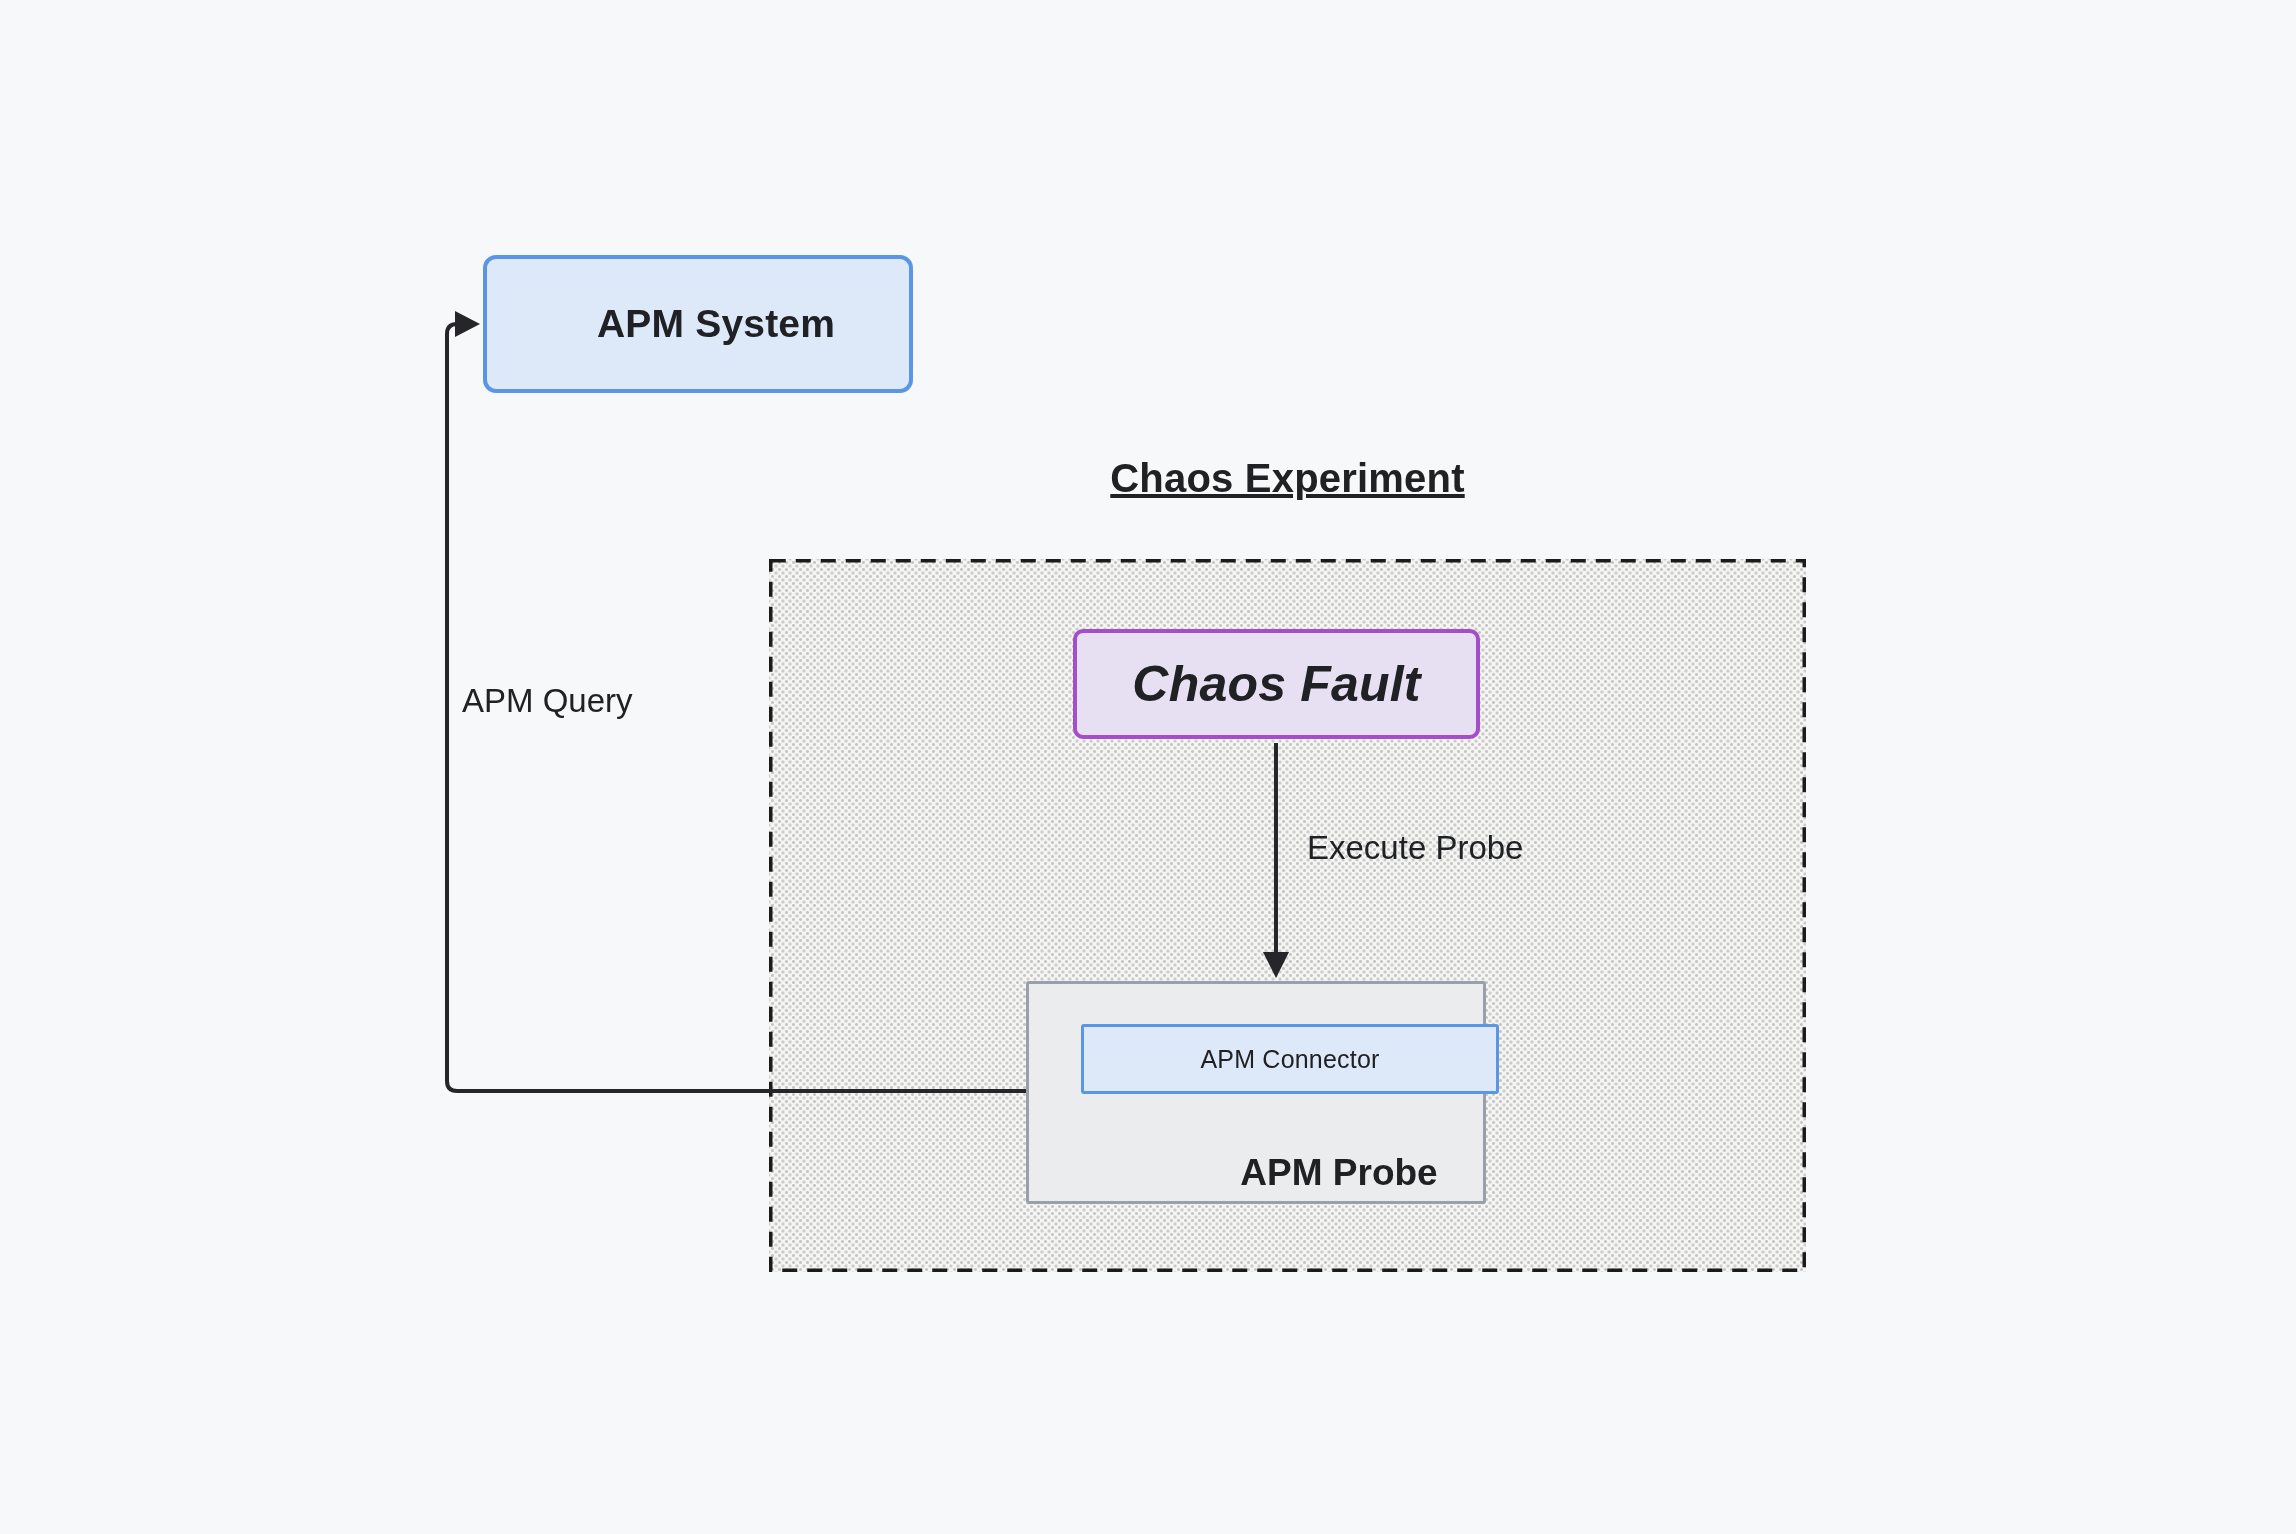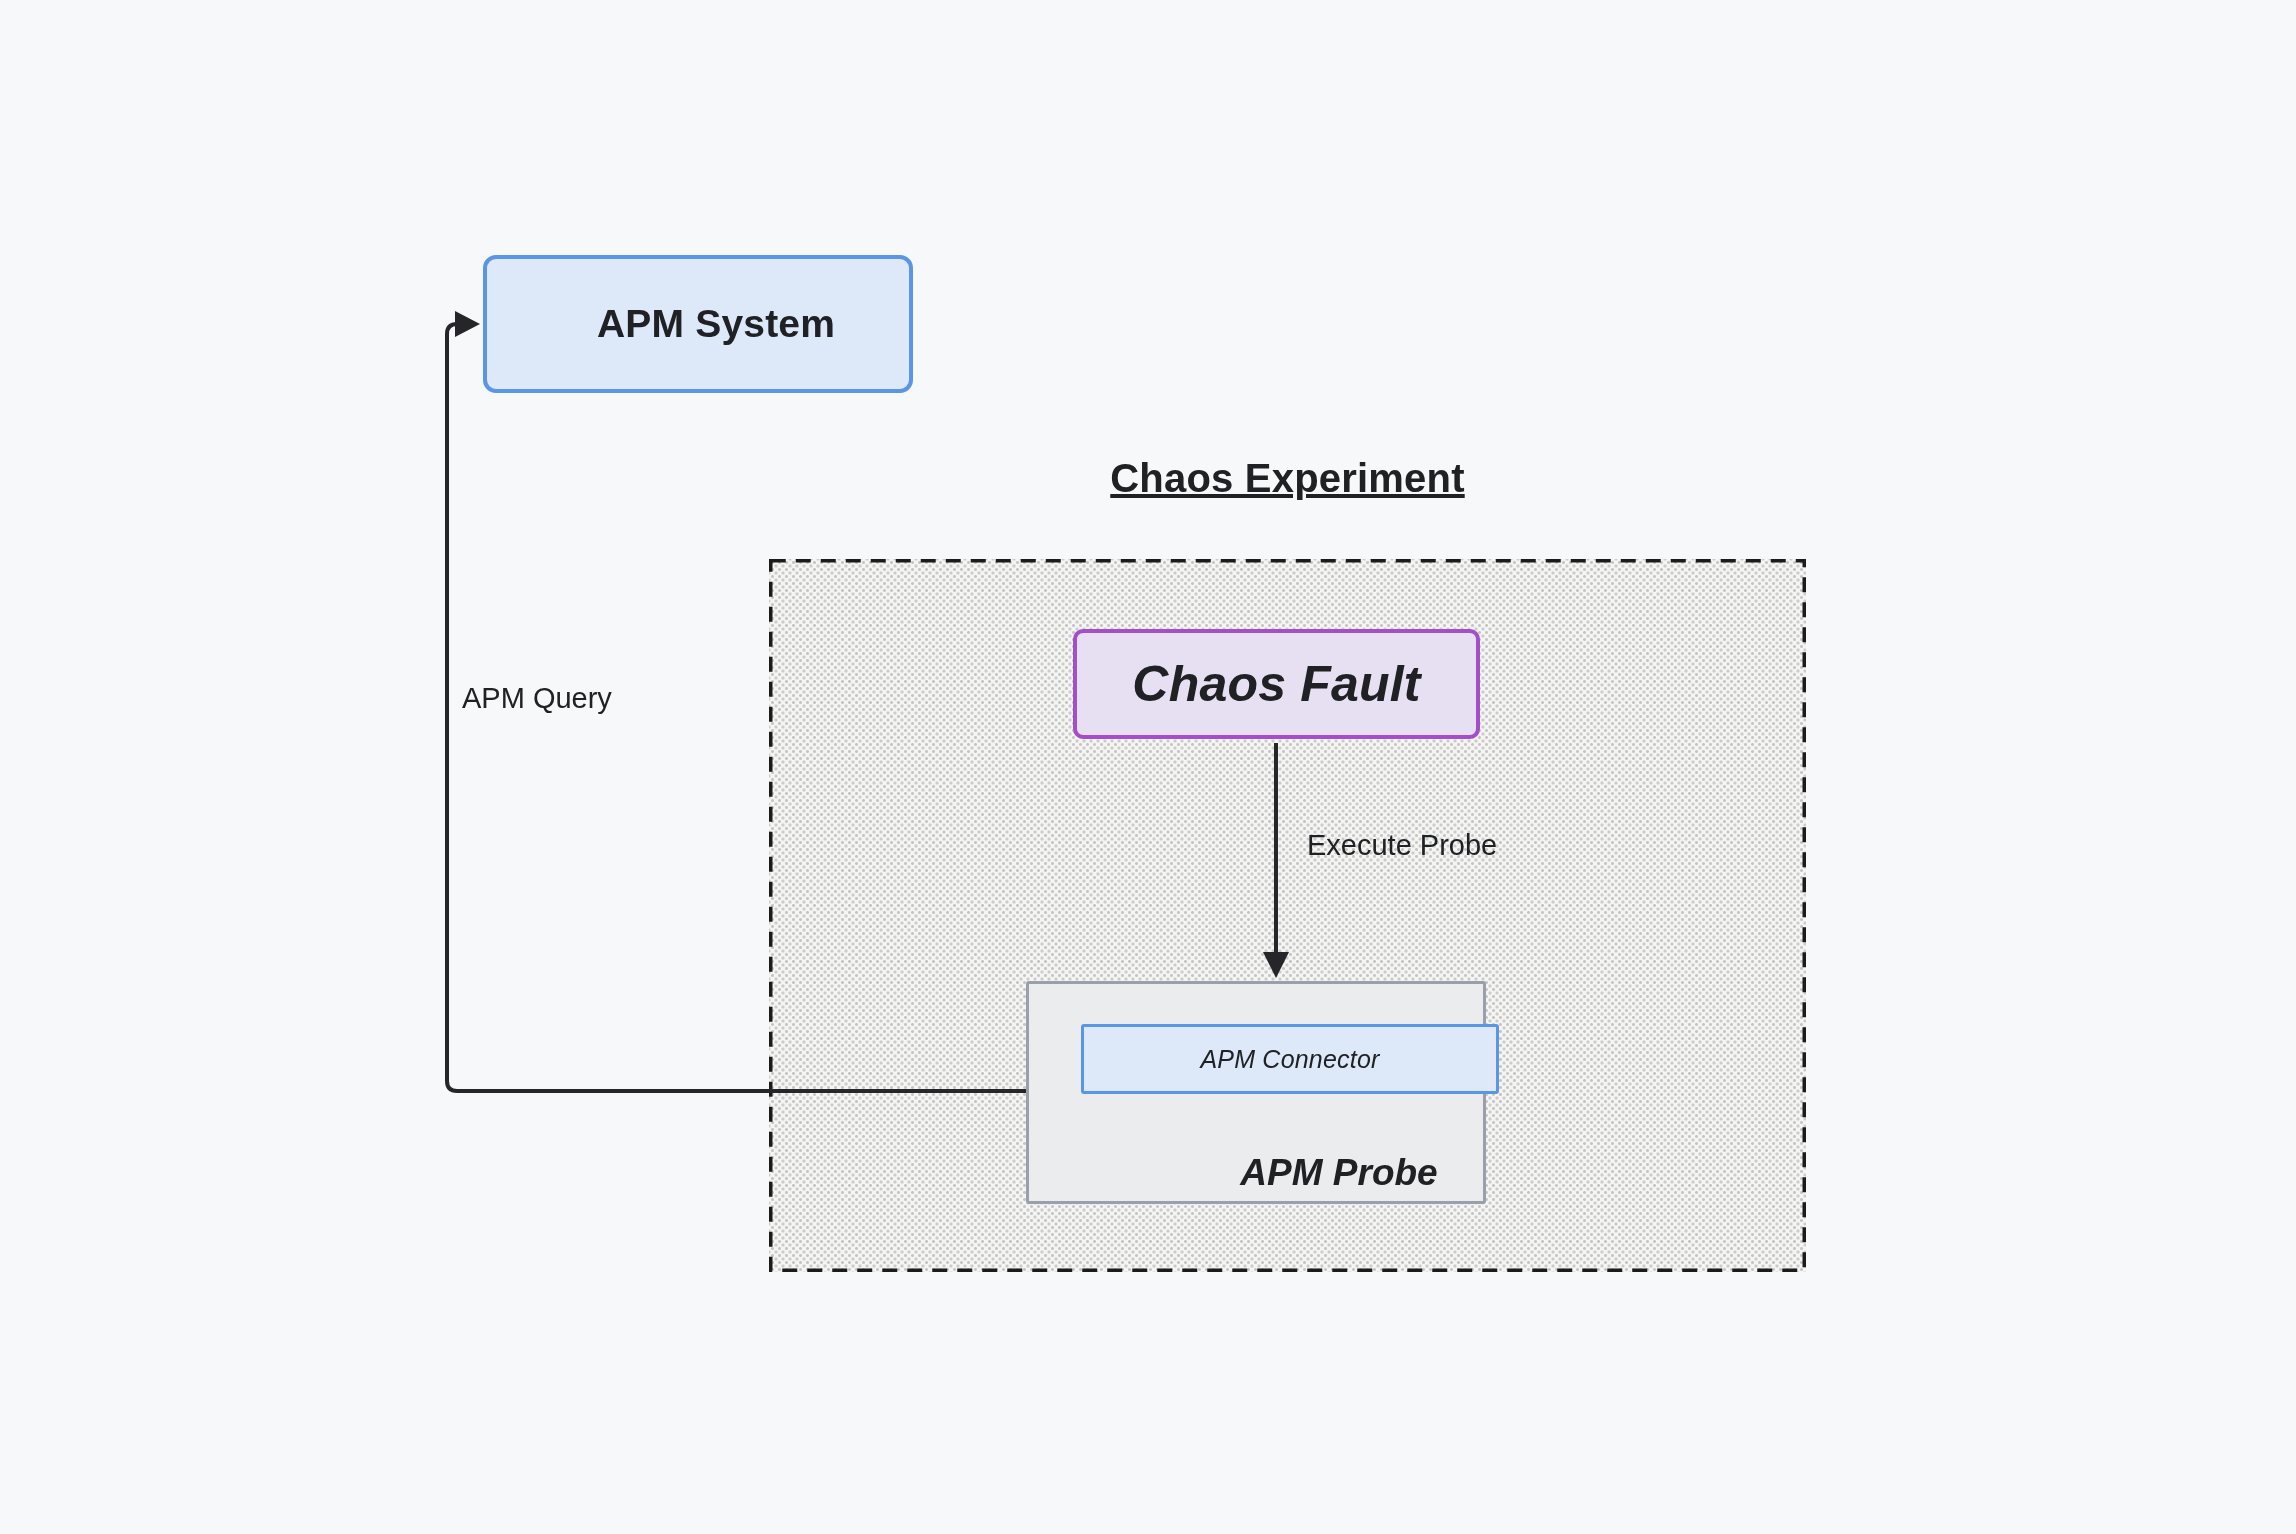--- a/index.html
+++ b/index.html
@@ -86,40 +86,39 @@
     border-radius: 10px;
   }
   .chaos-fault .node-label { font-size: 50px; font-style: italic; }
 
   .apm-probe {
     left: 1026px; top: 981px; width: 460px; height: 223px;
     box-sizing: border-box;
     background: var(--color-gray-fill, #ebecee);
     border: 3px solid var(--color-gray-border, #9aa0ab);
     border-radius: 3px;
-    font-style: italic;
   }
   .apm-connector {
     left: 52px; top: 40px; width: 418px; height: 70px;
     background: var(--color-blue-fill, #dde9f9);
     border: 3px solid var(--color-blue-border, #5b96e5);
     border-radius: 3px;
   }
   .apm-connector .node-label { font-size: 25px; font-weight: 500; }
   .apm-probe-label {
     left: 0; top: 168px; width: 534px;
     text-align: center;
     font-size: 37px;
     font-weight: 600;
     margin-left: 43px;
   }
 
   
   .edge-label {
-    font-size: 29px;
+    font-size: 33px;
     font-weight: 500;
     white-space: nowrap;
   }
   .label-apm-query { left: 462px; top: 682px; }
   .label-execute-probe { left: 1307px; top: 829px; }
 </style>
 </head>
 <body>
 
 <div class="canvas">

